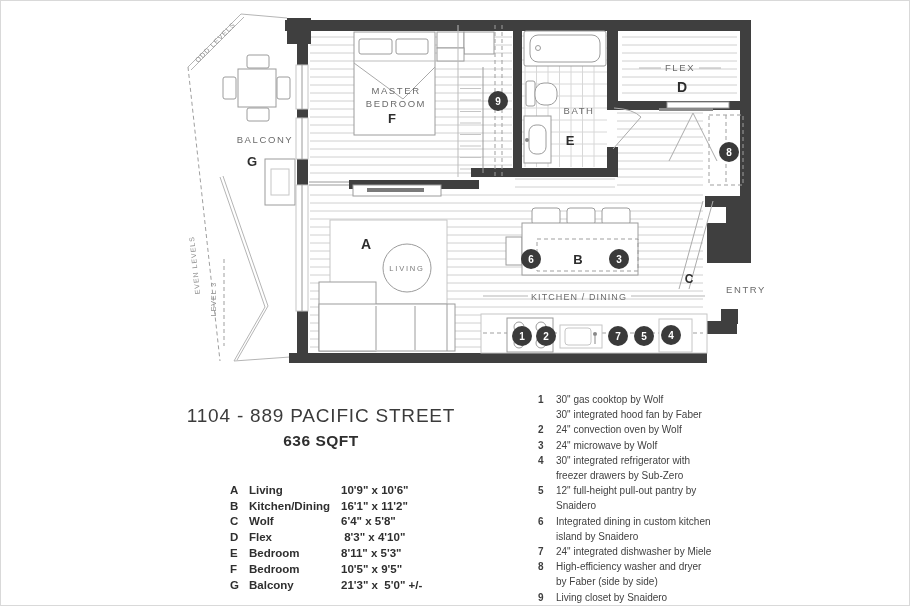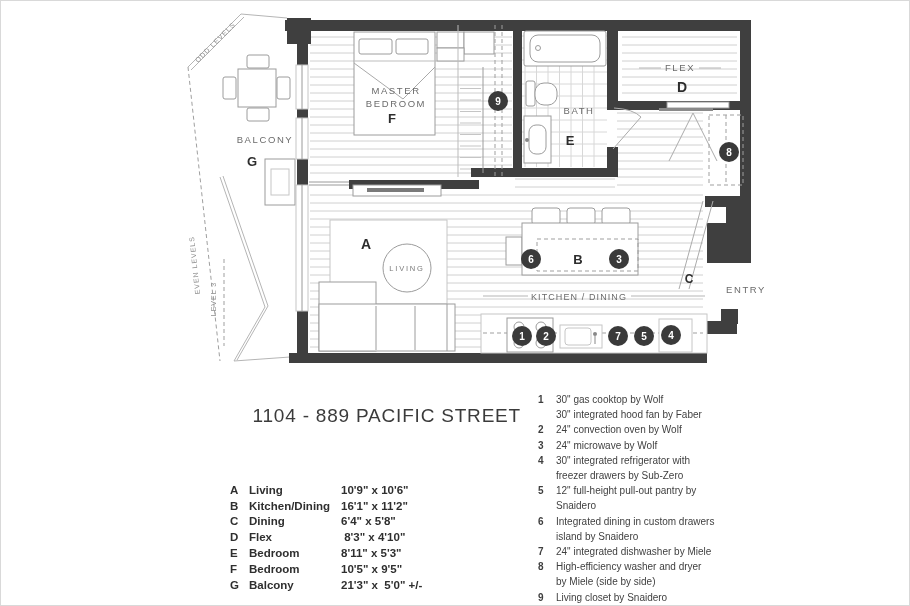--- a/index.html
+++ b/index.html
@@ -12,21 +12,21 @@
   .pkey{fill:#2d2d2d;font-size:13px;font-weight:bold;text-anchor:middle;}
   .ptiny{fill:#8f8f8f;font-size:7px;letter-spacing:1px;text-anchor:middle;}
   .living-t{fill:#7a7a7a;font-size:7.5px;letter-spacing:1.8px;text-anchor:middle;}
   .mnum{fill:#fff;font-size:10px;font-weight:bold;text-anchor:middle;}
   .furn{fill:#fff;stroke:#9c9c9c;stroke-width:1;}
   .lite{stroke:#c6c6c6;fill:#fff;}
   .dash{stroke:#9f9f9f;stroke-dasharray:4 3;fill:none;stroke-width:1;}
   .swing{stroke:#ababab;stroke-width:1;fill:none;}
   .bal{stroke:#b5b5b5;fill:none;stroke-width:1;}
 
-  .title-wrap{position:absolute;left:120px;top:404px;width:400px;text-align:right;}
+  .title-wrap{position:absolute;left:120px;top:404px;width:400px;text-align:center;}
   .addr{font-size:19px;letter-spacing:0.8px;color:#3b3b3b;}
   .sqft{font-size:15.5px;font-weight:bold;color:#2e2e2e;margin-top:5px;letter-spacing:0.5px;}
 
   .rooms{position:absolute;left:229px;top:481px;}
   .room-row{display:flex;height:15.8px;align-items:center;font-size:11.5px;font-weight:bold;color:#2f2f2f;}
   .rk{width:19px;}
   .rn{width:92px;}
   .rd{white-space:pre;}
 
   .features{position:absolute;left:537px;top:391px;width:190px;}
@@ -333,36 +333,37 @@
         </g>
       <g transform="translate(497,100)">
         <circle r="10" fill="#3a3a3a"></circle>
           <text class="mnum" y="3.5">9</text>
         </g>
     </g>
   </svg>
 
   <div class="title-wrap">
     <div class="addr">1104 - 889 PACIFIC STREET</div>
+    <div class="sqft">636 SQFT</div>
   </div>
 
   <div class="rooms">
     <div class="room-row">
       <span class="rk">A</span>
       <span class="rn">Living</span>
       <span class="rd">10'9" x 10'6"</span>
       </div>
     <div class="room-row">
       <span class="rk">B</span>
       <span class="rn">Kitchen/Dining</span>
       <span class="rd">16'1" x 11'2"</span>
       </div>
     <div class="room-row">
       <span class="rk">C</span>
-      <span class="rn">Dining</span>
+      <span class="rn">Wolf</span>
       <span class="rd">6'4" x 5'8"</span>
       </div>
     <div class="room-row">
       <span class="rk">D</span>
       <span class="rn">Flex</span>
       <span class="rd"> 8'3" x 4'10"</span>
       </div>
     <div class="room-row">
       <span class="rk">E</span>
       <span class="rn">Bedroom</span>
@@ -399,30 +400,30 @@
       <span class="ftext">30" integrated refrigerator with
 freezer drawers by Sub-Zero</span>
       </div>
     <div class="feat">
       <span class="fnum">5</span>
       <span class="ftext">12" full-height pull-out pantry by
 Snaidero</span>
       </div>
     <div class="feat">
       <span class="fnum">6</span>
-      <span class="ftext">Integrated dining in custom drawers
+      <span class="ftext">Integrated dining in custom kitchen
 island by Snaidero</span>
       </div>
     <div class="feat">
       <span class="fnum">7</span>
       <span class="ftext">24" integrated dishwasher by Miele</span>
       </div>
     <div class="feat">
       <span class="fnum">8</span>
       <span class="ftext">High-efficiency washer and dryer
-by Miele (side by side)</span>
+by Faber (side by side)</span>
       </div>
     <div class="feat">
       <span class="fnum">9</span>
       <span class="ftext">Living closet by Snaidero</span>
       </div>
   </div>
 </div>
 
 </body></html>

